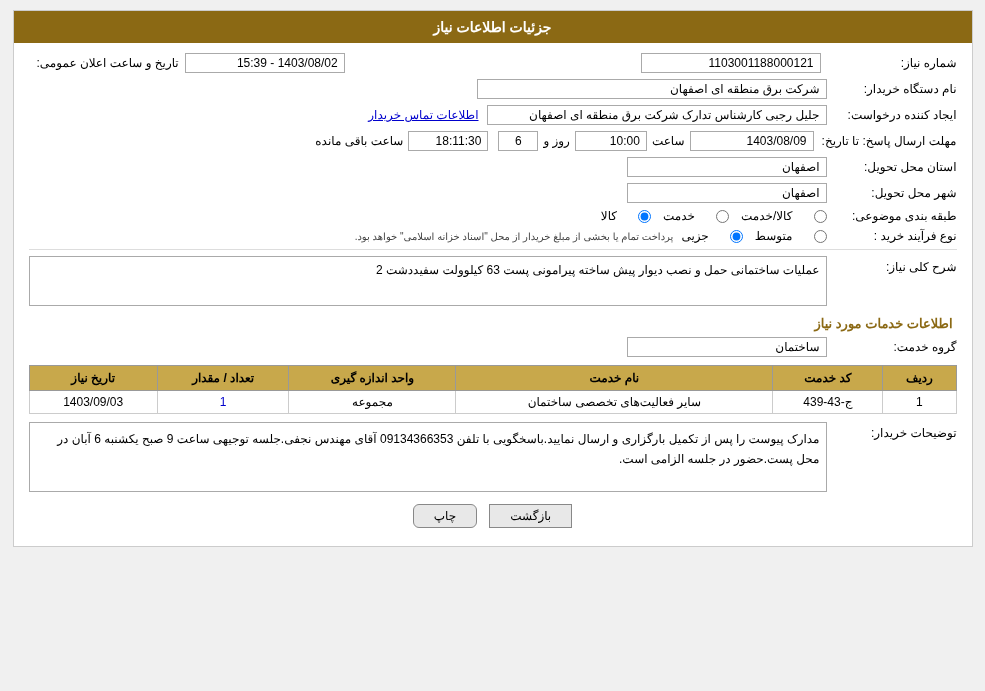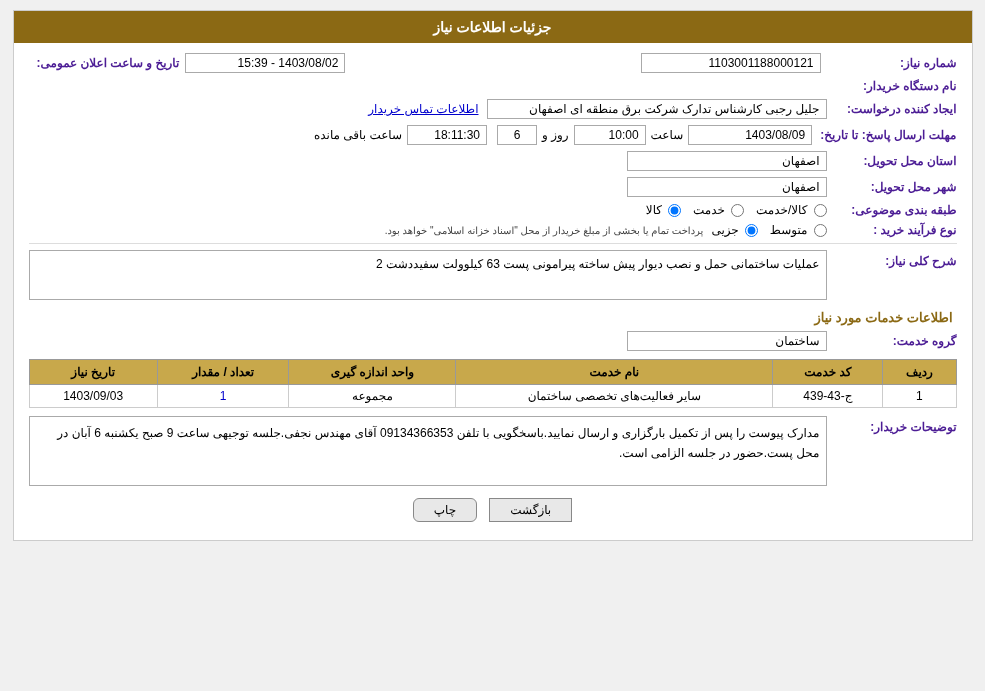--- a/index.html
+++ b/index.html
@@ -29,22 +29,22 @@
     .content {
       padding: 10px 15px;
     }
     .info-row {
       display: flex;
       align-items: center;
       margin-bottom: 6px;
       direction: rtl;
     }
     .label {
-      color: #4c1d95;
-      font-weight: bold;
+      color: #000000;
+      font-weight: normal;
       min-width: 130px;
       text-align: right;
       padding-left: 8px;
       flex-shrink: 0;
     }
     .field-box {
       border: 1px solid #aaa;
       background: #fff;
       padding: 2px 6px;
       min-height: 20px;
@@ -71,21 +71,21 @@
       padding-right: 4px;
     }
     .radio-group {
       display: flex;
       gap: 12px;
       direction: rtl;
     }
     .radio-item {
       display: flex;
       align-items: center;
-      gap: 6px;
+      gap: 21px;
     }
     .description-box {
       border: 1px solid #aaa;
       background: #fff;
       padding: 6px;
       width: 100%;
       min-height: 50px;
       font-size: 12px;
       direction: rtl;
       text-align: right;
@@ -183,20 +183,21 @@
         <span class="field-box" style="width:180px;">1103001188000121</span>
       </div>
       <div class="left-group" style="gap:6px; align-items:center;">
         <span class="field-box date-field">1403/08/02 - 15:39</span>
         <span class="label" style="text-align:left; min-width:auto;">تاریخ و ساعت اعلان عمومی:</span>
       </div>
     </div>
 
     <div class="info-row">
       <span class="label">نام دستگاه خریدار:</span>
+      <span class="field-box field-wide">شرکت برق منطقه ای اصفهان</span>
     </div>
 
     <div class="info-row">
       <span class="label">ایجاد کننده درخواست:</span>
       <span class="field-box" style="width:340px;">جلیل رجبی کارشناس تدارک شرکت برق منطقه ای اصفهان</span>
       <span class="link-blue">اطلاعات تماس خریدار</span>
     </div>
 
     <div class="info-row">
       <span class="label">مهلت ارسال پاسخ: تا تاریخ:</span>

